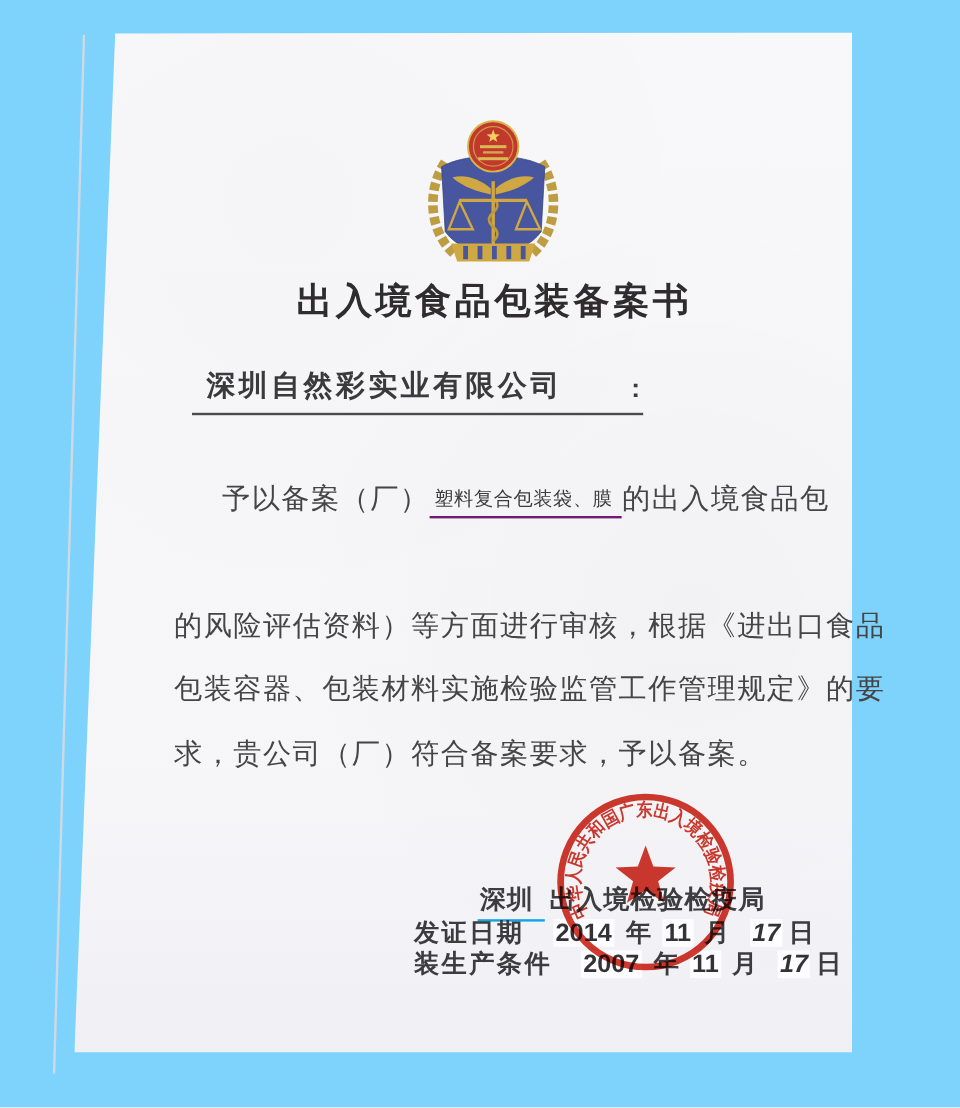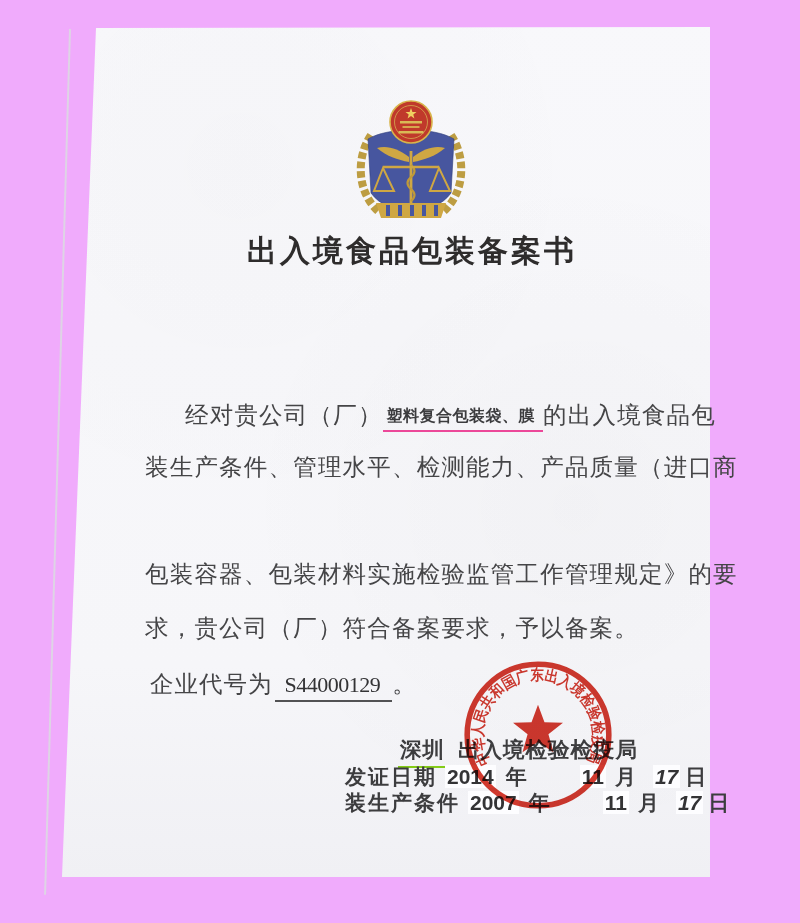--- a/index.html
+++ b/index.html
@@ -1,17 +1,17 @@
 <!DOCTYPE html>
 <html><head>
 <meta charset="utf-8">
 <style>
   html,body{margin:0;padding:0;background:#ffffff;}
   #canvas{
-    position:relative;width:800px;height:923px;background:#f0abfc;overflow:hidden;
+    position:relative;width:800px;height:923px;background:#7dd3fc;overflow:hidden;
     font-family:"Liberation Sans","DejaVu Sans",sans-serif;
   }
   
   .paper{
     position:absolute;left:0;top:0;width:800px;height:923px;
     clip-path:polygon(96px 28px,710px 27px,710px 877px,62px 877px);
     background:
       radial-gradient(circle at 30% 18%, rgba(0,0,0,0.012), transparent 40%),
       radial-gradient(circle at 72% 55%, rgba(0,0,0,0.02), transparent 45%),
       linear-gradient(90deg, rgba(0,0,0,0.015) 0%, transparent 6%, transparent 94%, rgba(0,0,0,0.03) 100%),
@@ -36,42 +36,42 @@
     font-size:24px;font-weight:bold;color:#3a3a3c;letter-spacing:3px;
   }
   .company-colon{position:absolute;left:366px;top:6px;font-size:22px;font-weight:bold;color:#3a3a3c;}
   
   .body-line{
     position:absolute;left:145px;white-space:nowrap;
     font-size:23.5px;font-weight:500;color:#454547;letter-spacing:1.2px;
   }
   .indent{left:185px;}
   .product{
-    display:inline-block;font-size:16px;font-weight:bold;color:#3c3c3e;letter-spacing:0.5px;
-    border-bottom:2px solid #ec4899;padding:0 8px 3px 4px;vertical-align:2px;
+    display:inline-block;font-size:16px;font-weight:normal;color:#3c3c3e;letter-spacing:0.5px;
+    border-bottom:2px solid #701a75;padding:0 8px 3px 4px;vertical-align:2px;
   }
   
   .code-line{position:absolute;left:150px;top:668px;white-space:nowrap;font-size:23.5px;color:#454547;font-weight:500;letter-spacing:1px;}
   .code-value{
     display:inline-block;font-family:"Liberation Serif","DejaVu Serif",serif;
     font-size:22px;letter-spacing:-0.5px;color:#333335;font-weight:500;
     border-bottom:2px solid #525254;padding:0 12px 2px 10px;margin-left:2px;
   }
   
   .issuer-line{position:absolute;left:398px;top:735px;white-space:nowrap;font-size:21.5px;font-weight:bold;color:#3d3d3f;letter-spacing:1px;}
-  .issuer-city{display:inline-block;border-bottom:2px solid #84cc16;padding:0 9px 2px 2px;}
+  .issuer-city{display:inline-block;border-bottom:2px solid #0ea5e9;padding:0 9px 2px 2px;}
   .issuer-org{margin-left:4px;}
   .date-line{position:absolute;left:345px;white-space:nowrap;font-size:21px;color:#3c3c3e;font-weight:600;}
   .dl-issue{top:763px;}
   .dl-expiry{top:789px;}
-  .dt-label{letter-spacing:2px;margin-right:8px;}
+  .dt-label{letter-spacing:2px;margin-right:24px;}
   .dt-num{font-weight:600;background:#fdfdff;padding:0 2px;color:#333335;}
   .dt-year{margin-right:10px;}
   .dt-u1{margin-right:9px;}
-  .dt-month{margin-right:9px;margin-left:44px;}
+  .dt-month{margin-right:9px;}
   .dt-u2{margin-right:17px;}
   .dt-day{margin-right:5px;font-style:italic;}
   
   .stamp{position:absolute;left:452px;top:649px;width:172px;height:172px;mix-blend-mode:multiply;opacity:.92;}
 </style>
 </head>
 <body>
 
 <div id="canvas">
 
@@ -105,31 +105,32 @@
     <path d="M26,106 L96,106 L91,121 L31,121 Z" fill="#cfa743"></path>
     <rect x="36" y="108" width="4" height="11" fill="#47569f"></rect>
     <rect x="48" y="108" width="4" height="11" fill="#47569f"></rect>
     <rect x="60" y="108" width="4" height="11" fill="#47569f"></rect>
     <rect x="72" y="108" width="4" height="11" fill="#47569f"></rect>
     <rect x="84" y="108" width="4" height="11" fill="#47569f"></rect>
   </svg>
 
   <div class="title">出入境食品包装备案书</div>
 
+  <div class="company-wrap">
+    <span class="company-name">深圳自然彩实业有限公司</span>
+    <span class="company-colon">:</span>
+  </div>
 
   <div class="body-line indent" style="top:399px;">
-    <span>经对贵公司（厂）</span><span class="product">塑料复合包装袋、膜</span><span>的出入境食品包</span>
+    <span>予以备案（厂）</span><span class="product">塑料复合包装袋、膜</span><span>的出入境食品包</span>
   </div>
-  <div class="body-line" style="top:451px;">装生产条件、管理水平、检测能力、产品质量（进口商</div>
+  <div class="body-line" style="top:505px;">的风险评估资料）等方面进行审核，根据《进出口食品</div>
   <div class="body-line" style="top:558px;">包装容器、包装材料实施检验监管工作管理规定》的要</div>
   <div class="body-line" style="top:612px;">求，贵公司（厂）符合备案要求，予以备案。</div>
 
-  <div class="code-line">
-    <span>企业代号为</span><span class="code-value">S44000129</span><span>。</span>
-  </div>
 
   <div class="issuer-line">
     <span class="issuer-city">深圳</span><span class="issuer-org">出入境检验检疫局</span>
   </div>
 
   <div class="date-line dl-issue">
     <span class="dt-label">发证日期</span><span class="dt-num dt-year">2014</span><span class="dt-u1">年</span><span class="dt-num dt-month">11</span><span class="dt-u2">月</span><span class="dt-num dt-day">17</span><span>日</span>
   </div>
 
   <div class="date-line dl-expiry">

